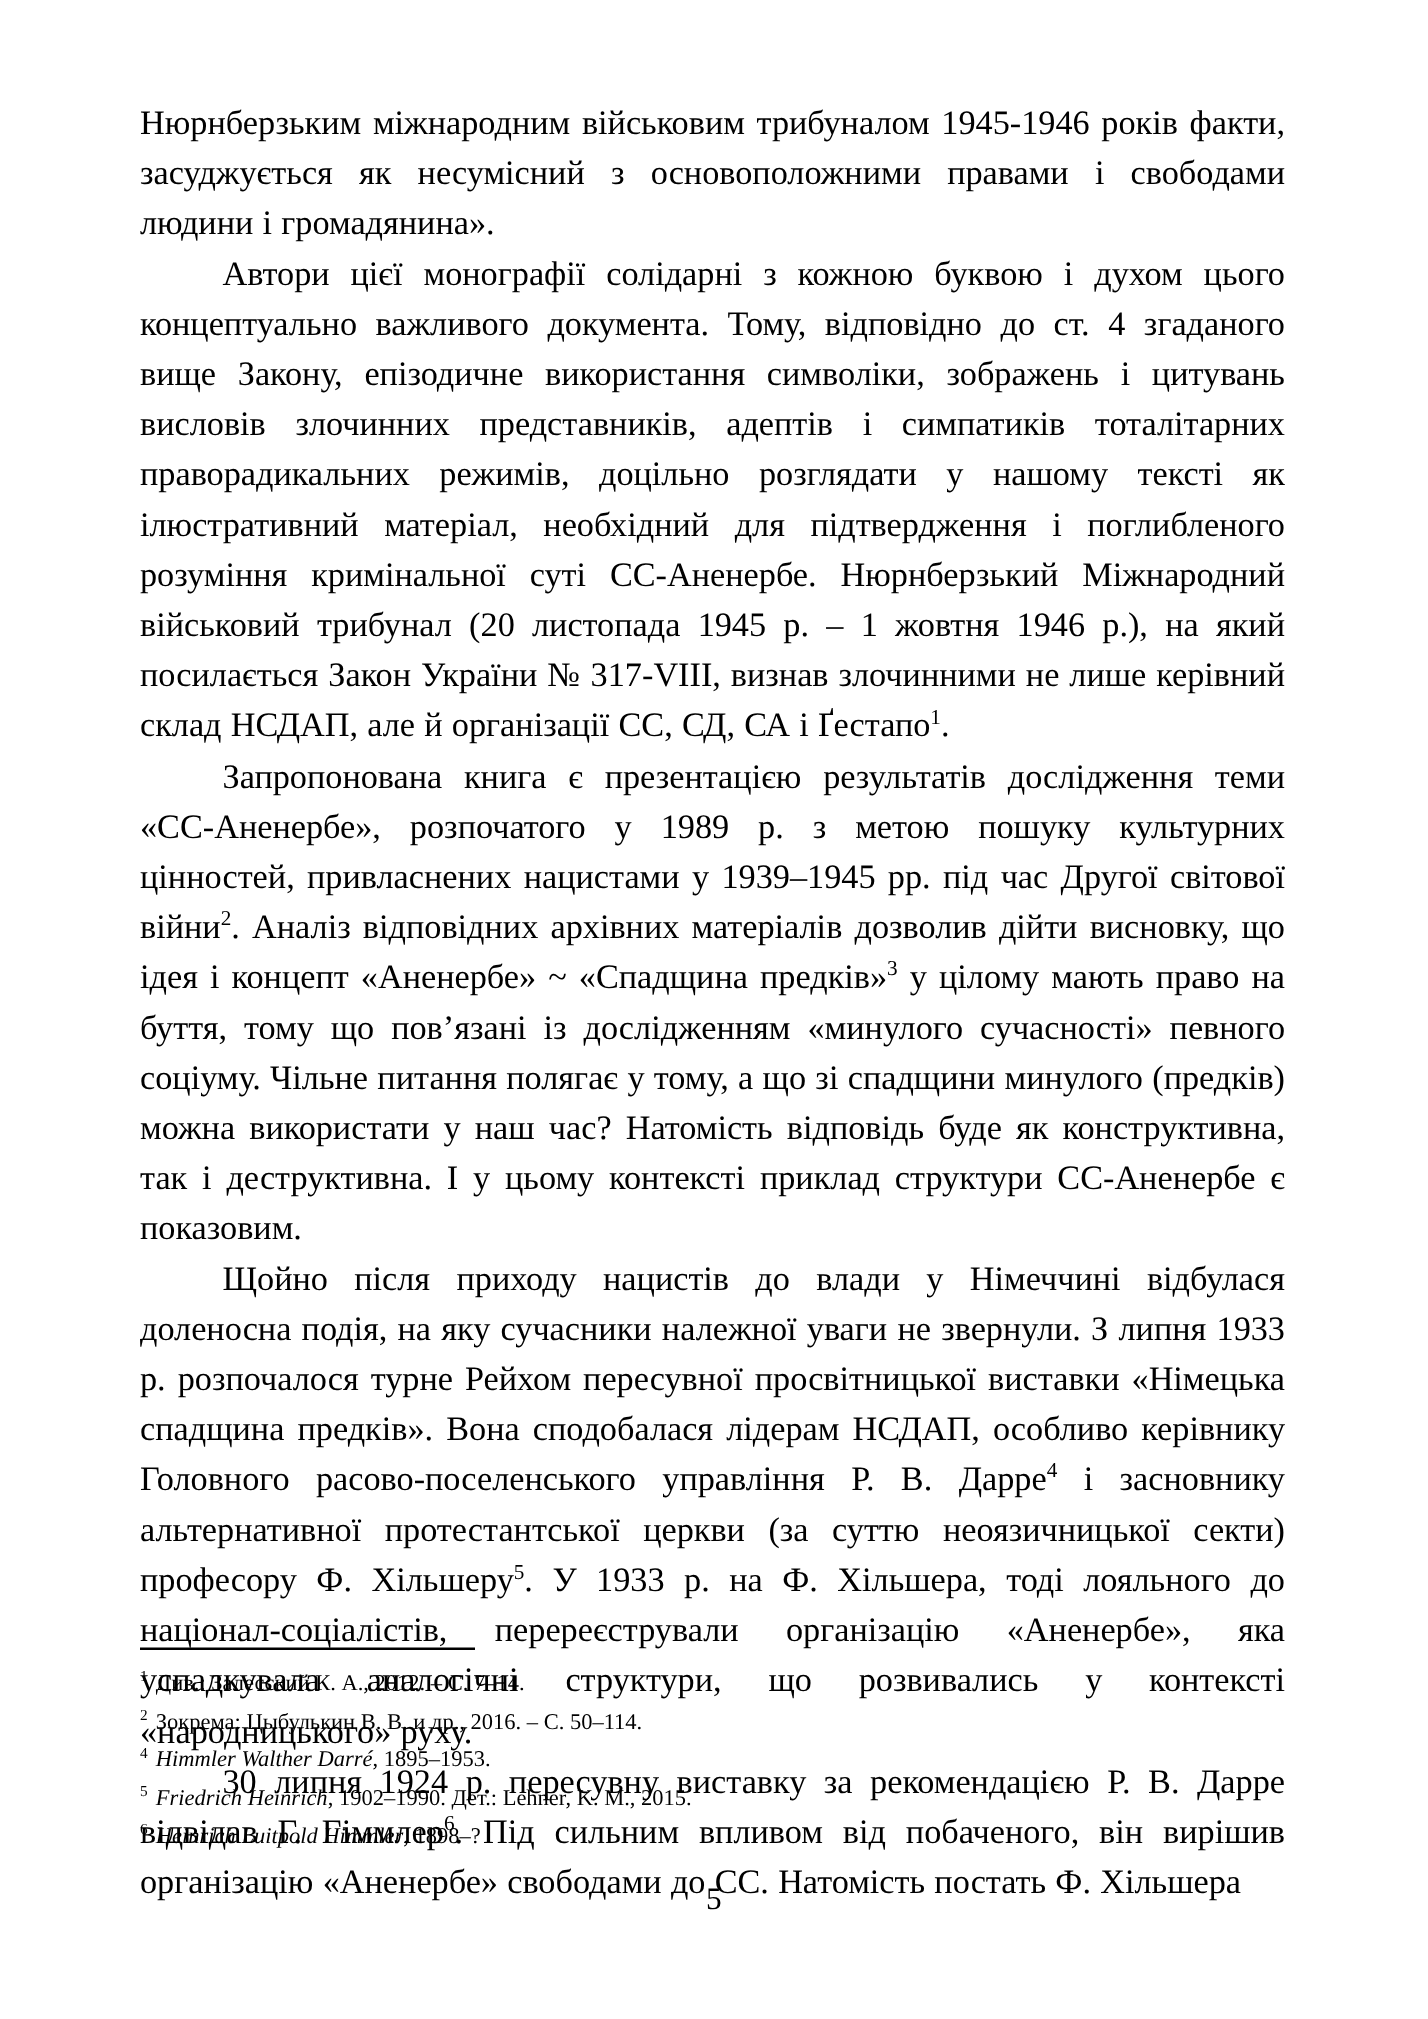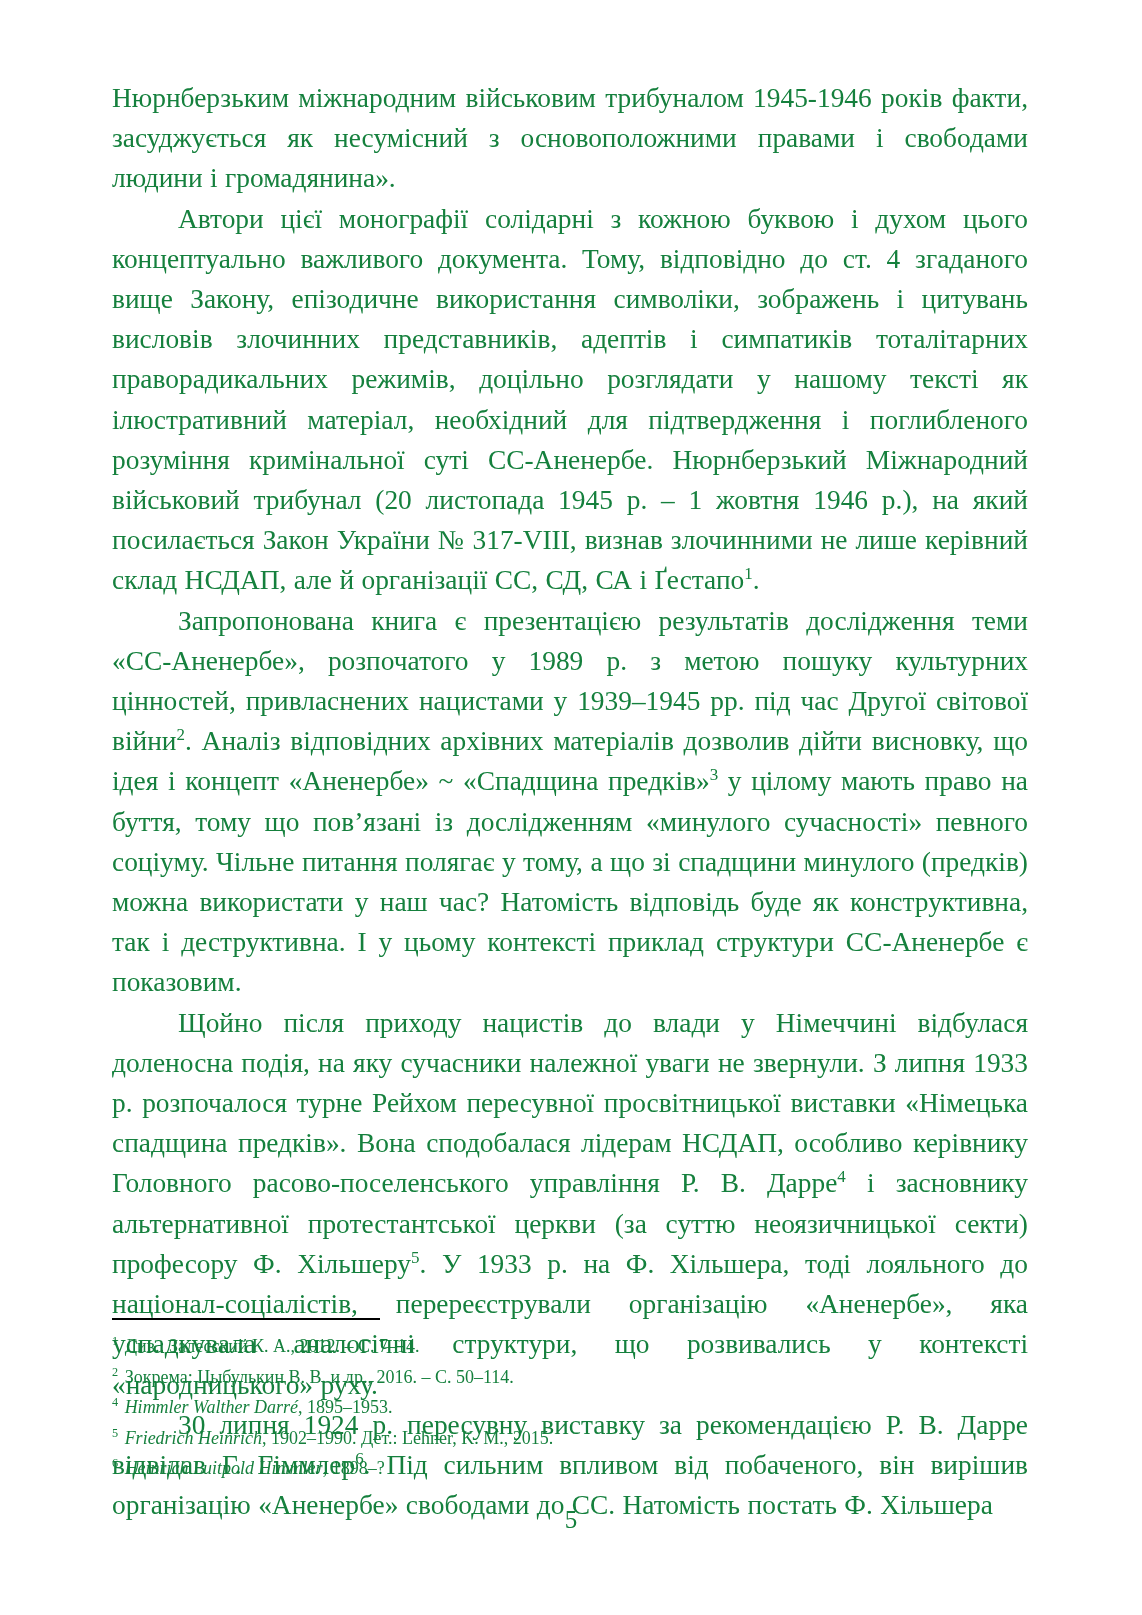--- a/index.html
+++ b/index.html
@@ -8,21 +8,21 @@
     background: #ffffff;
   }
 
   .page {
     position: relative;
     width: 1142px;
     height: 1576px;
     background: #ffffff;
     box-sizing: border-box;
     font-family: "Liberation Serif", "DejaVu Serif", serif;
-    color: #15803d;
+    color: #000000;
     overflow: hidden;
   }
 
   .content {
     position: absolute;
     left: 112px;
     top: 78px;
     width: 916px;
   }
 

